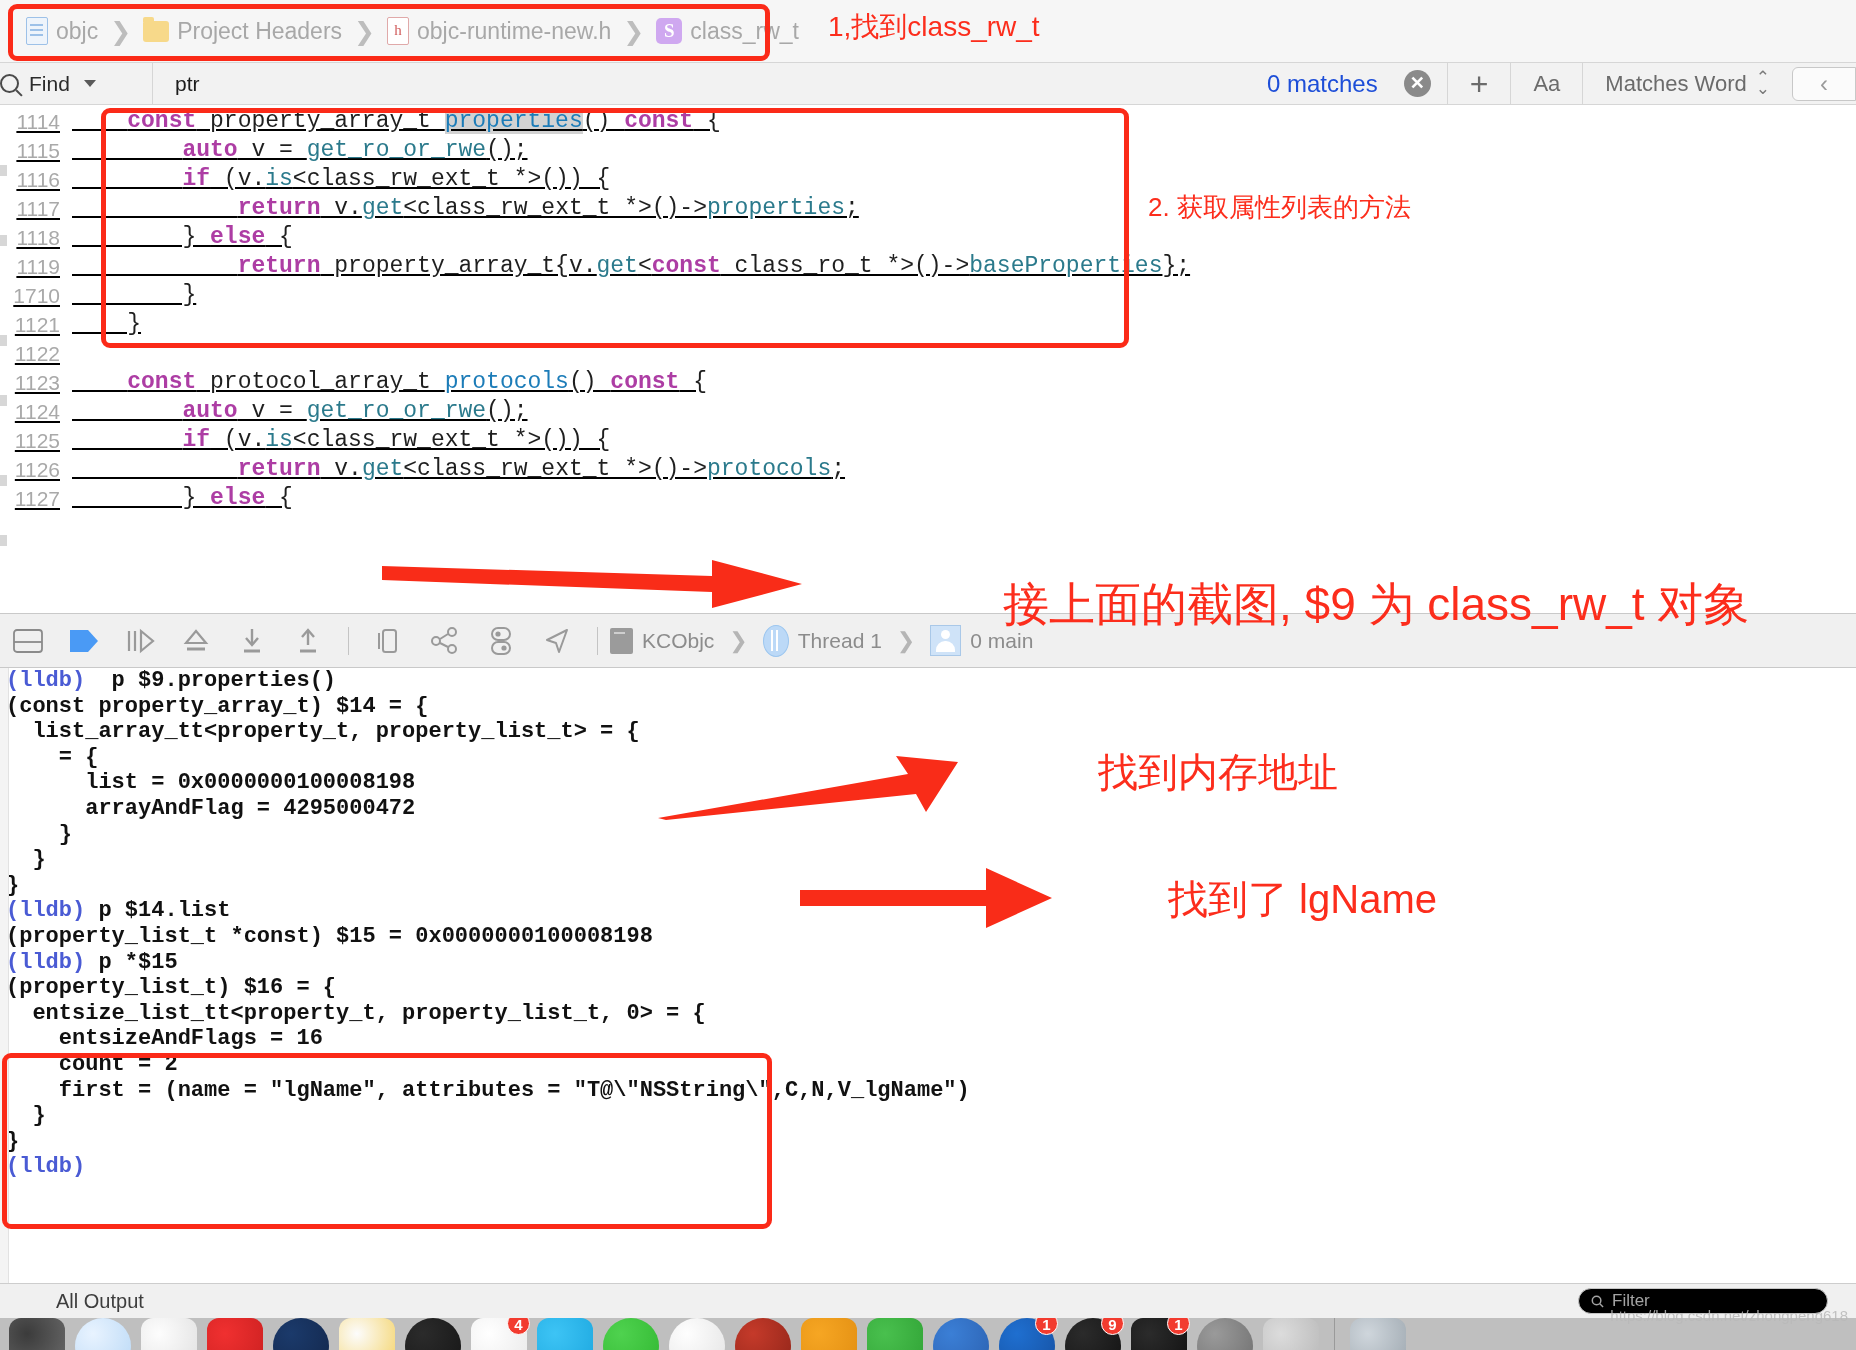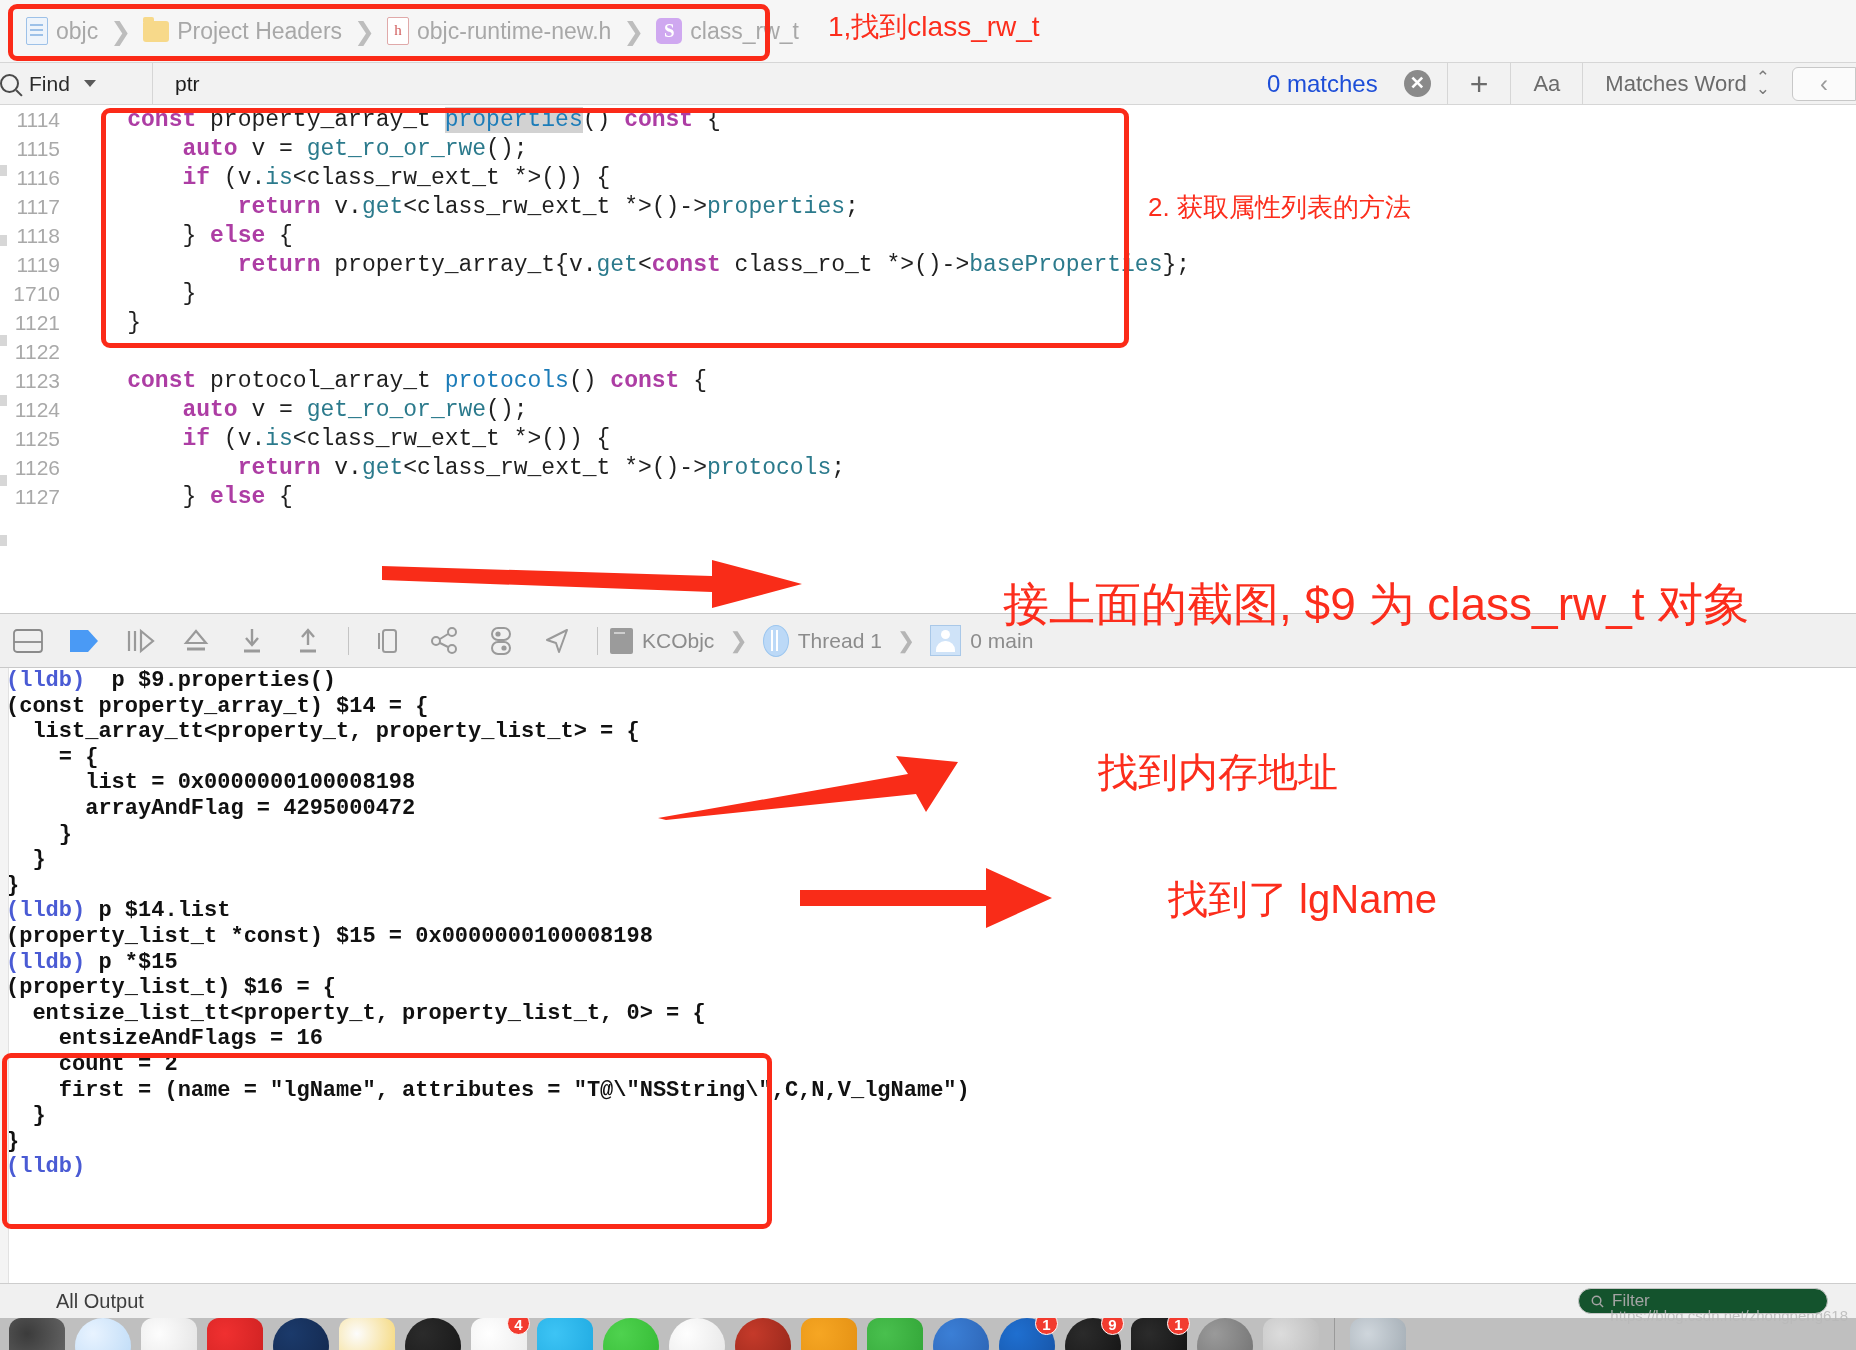--- a/index.html
+++ b/index.html
@@ -232,24 +232,25 @@
   .gutter-rail {
     position: absolute;
     left: 0; top: 0;
     width: 10px; height: 100%;
     background: #ffffff;
   }
   .code-line {
     position: relative;
     height: 29px;
     display: flex;
-    align-items: center;
+    align-items: flex-end;
     font-family: "Liberation Mono", monospace;
     font-size: 23px;
     white-space: pre;
+    text-decoration: underline;
   }
   .lno {
     width: 72px;
     text-align: right;
     color: #a9a9a9;
     font-size: 21px;
     font-family: "Liberation Sans", sans-serif;
     flex: none;
     padding-right: 12px;
     box-sizing: border-box;
@@ -402,21 +403,21 @@
     color: #3d3d3d;
     padding-left: 56px;
     white-space: nowrap;
   }
   .filter-box {
     position: absolute;
     right: 28px; top: 4px;
     width: 250px; height: 26px;
     border: 1px solid #c5c5c5;
     border-radius: 13px;
-    background: #14532d;
+    background: #000000;
     display: flex;
     align-items: center;
     padding: 0 12px;
     box-sizing: border-box;
     gap: 8px;
     color: #a4a4a4;
     font-size: 17px;
   }
 
   

